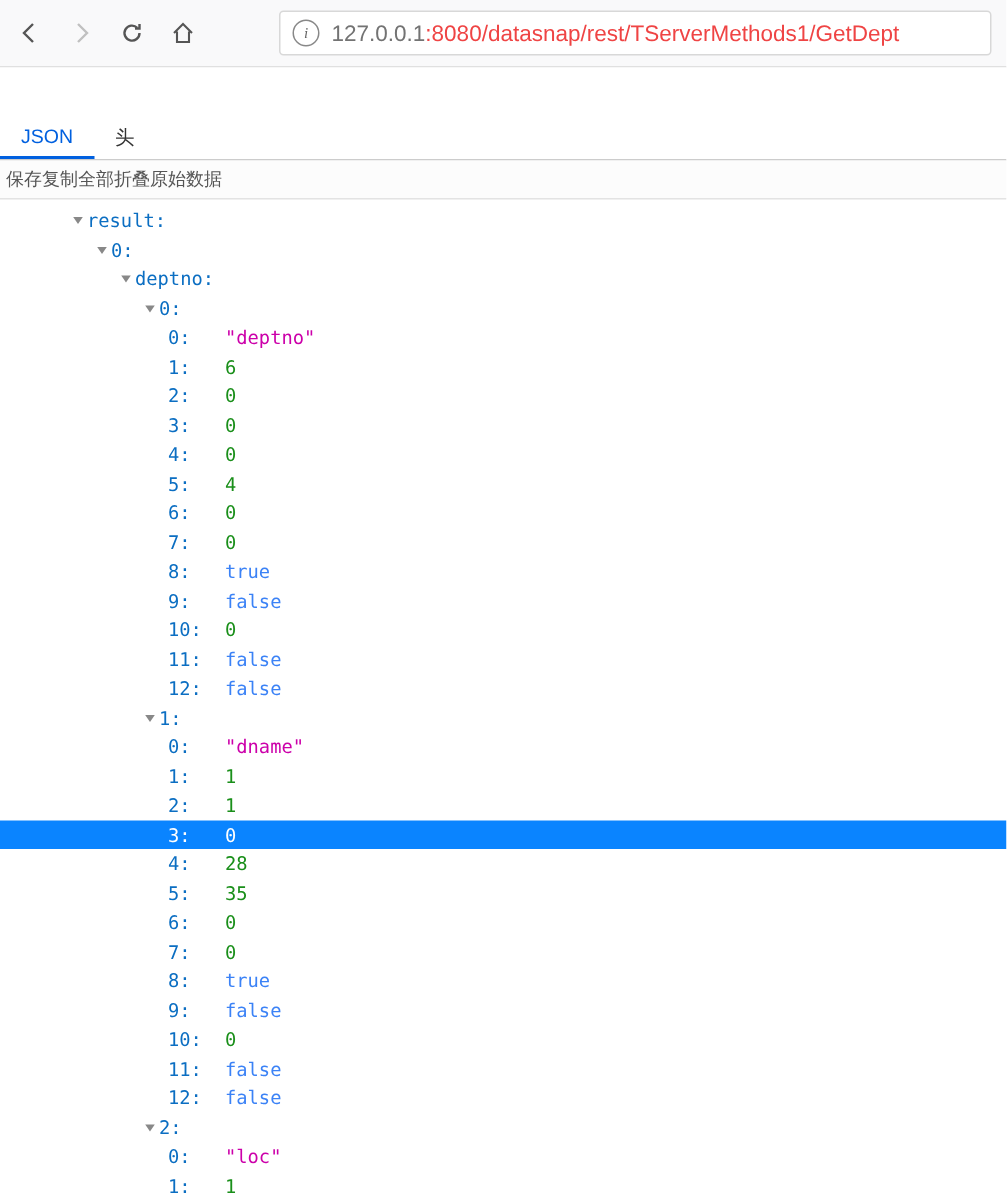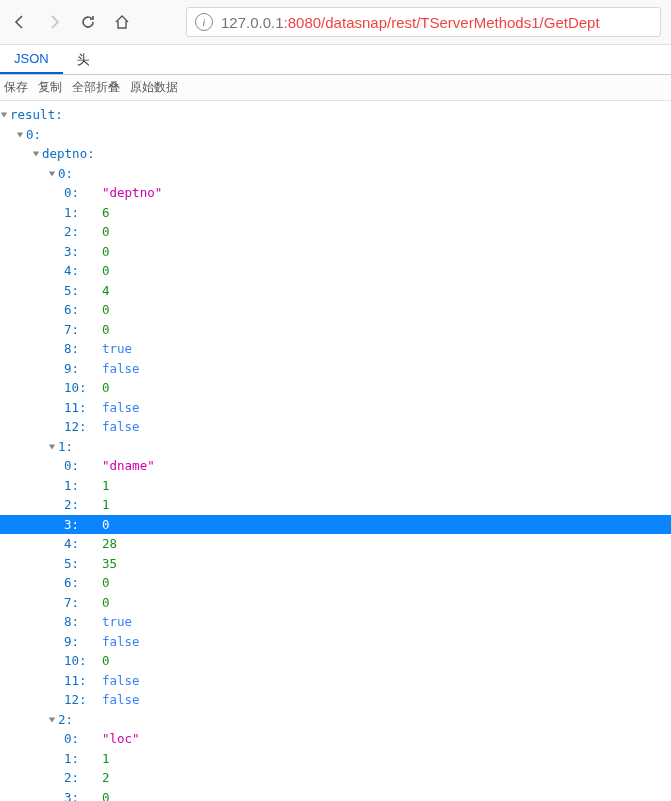--- a/index.html
+++ b/index.html
@@ -55,47 +55,48 @@
     display: flex;
     border-bottom: 1px solid #ccc;
     font-size: 13px;
     font-family: "Microsoft YaHei", Arial, sans-serif;
     background:#fff;
   }
   .tab {
     padding: 6px 14px 5px;
     color: #333;
     cursor: pointer;
+    margin-top: 32px;
   }
   .tab.active {
     color: #0060df;
     border-bottom: 2px solid #0060df;
   }
 
   .toolbar {
     display:flex;
-    gap: 10px;
     padding: 4px 10px 4px 4px;
     border-bottom: 1px solid #e3e3e3;
     font-size: 12px;
     font-family: "Microsoft YaHei", Arial, sans-serif;
     color:#555;
     background:#fcfcfc;
   }
   .toolbar span { cursor:pointer; }
 
   .json-view {
     font-family: Consolas, monospace;
     font-size: 12.5px;
     line-height: 19.5px;
     padding: 4px 0 0 0;
   }
   .row {
     display:flex;
     white-space: pre;
+    padding-left: 48px;
   }
   .tw { width: 6px; height:6px; margin:6px 4px 0 0; display:inline-block;}
   .tw svg { display:block; }
   .key { color:#0b6ec2; }
   .str { color:#cc00aa; }
   .num { color:#1a8f1a; }
   .bool { color:#3b82f6; }
   .colon { color:#0b6ec2; }
 
   .row.sel { background:#0a84ff; }

